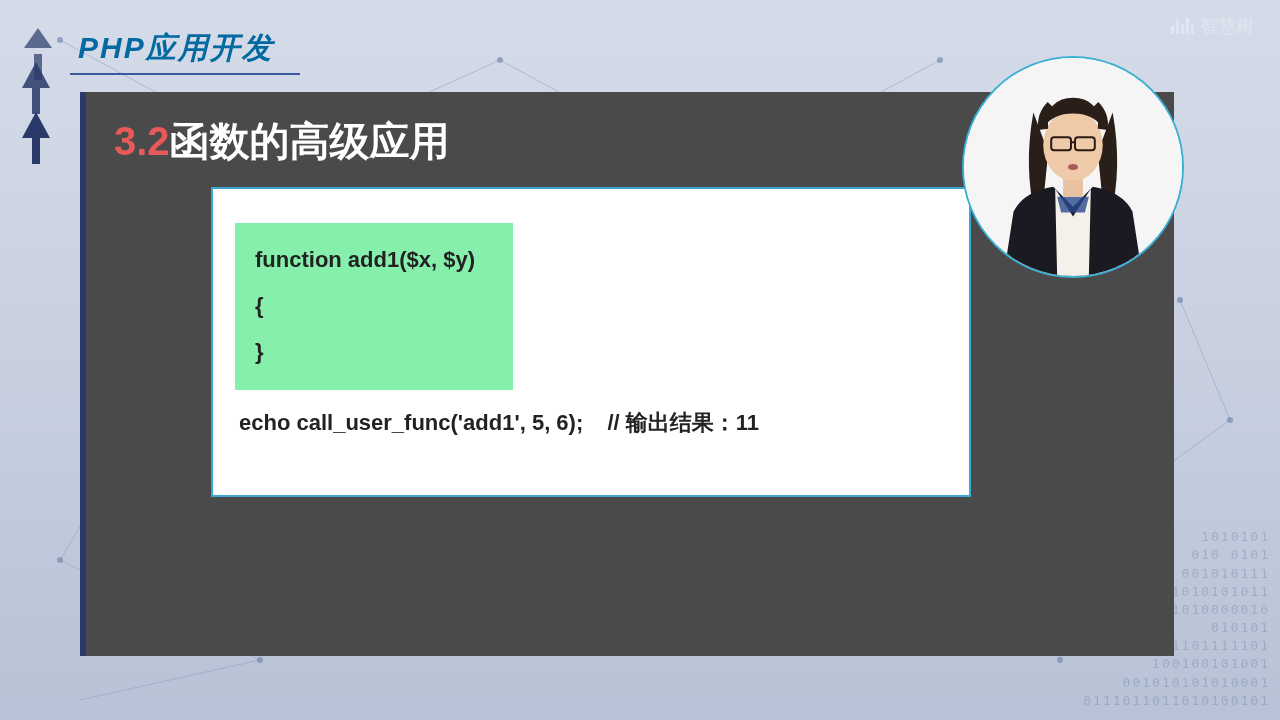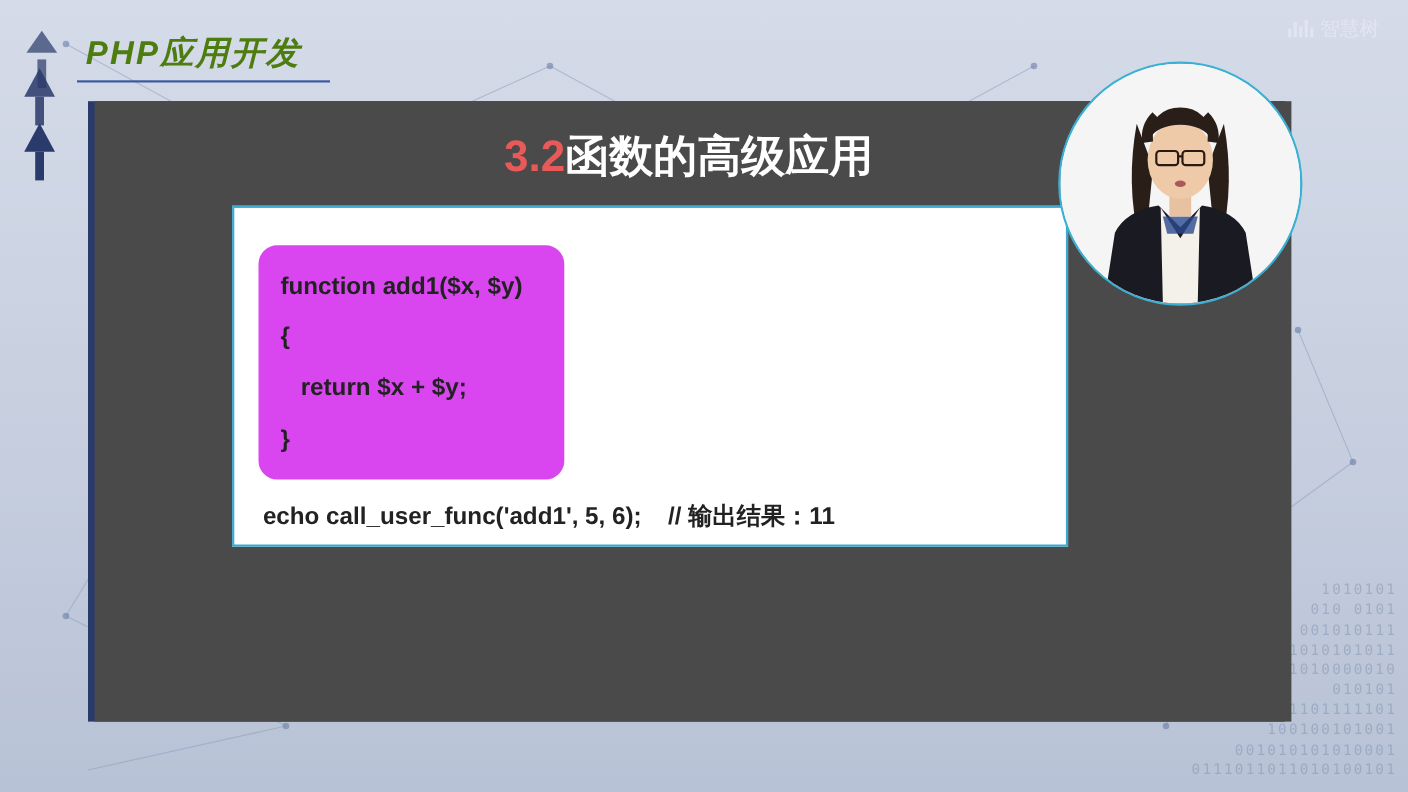--- a/index.html
+++ b/index.html
@@ -59,21 +59,21 @@
       background: #2a3a6a;
     }
 
     .header-title {
       position: absolute;
       left: 78px;
       top: 28px;
       font-size: 30px;
       font-weight: 700;
       font-style: italic;
-      color: #4d7c0f;
+      color: #0369a1;
       letter-spacing: 2px;
       z-index: 2;
     }
     .header-title::after {
       content: "";
       display: block;
       width: 230px;
       height: 2px;
       background: #3a5a9f;
       margin-top: 4px;
@@ -110,49 +110,47 @@
       background: #4a4a4a;
       box-shadow: -6px 0 0 #2a3a6a;
       z-index: 1;
     }
 
     .section-title {
       font-size: 40px;
       font-weight: 700;
       color: #ffffff;
       padding: 22px 36px 8px 28px;
-      text-align: center;
     }
     .section-title .hl { color: #e85a5a; }
 
     .subtitle {
       font-size: 30px;
       color: #ffffff;
       padding: 6px 36px 18px 28px;
       font-weight: 400;
     }
 
     .code-box {
       margin: 10px 0 0 125px;
       width: 760px;
       height: 310px;
       background: #ffffff;
       border: 2px solid #3aa8d0;
       padding: 34px 22px 22px 22px;
     }
 
     .code-highlight {
-      background: #d946ef;
+      background: #86efac;
       padding: 14px 20px 14px 20px;
       width: 278px;
       font-size: 22px;
       font-weight: 700;
       color: #222;
       line-height: 2.1;
-      border-radius: 17px;
     }
 
     .code-call {
       font-size: 22px;
       font-weight: 700;
       color: #222;
       padding: 18px 0 0 4px;
     }
     .code-call .comment { padding-left: 18px; }
 
@@ -235,21 +233,20 @@
 
 <div class="slide">
   <div class="section-title">
     <span class="hl">3.2</span><span>函数的高级应用</span>
   </div>
 
   <div class="code-box">
     <div class="code-highlight">
       <div>function add1($x, $y)</div>
       <div>{</div>
-      <div style="white-space:pre">   return $x + $y;</div>
       <div>}</div>
     </div>
     <div class="code-call">
       <span>echo call_user_func('add1', 5, 6);</span>
       <span class="comment">// 输出结果：11</span>
     </div>
   </div>
 </div>
 
 <div class="presenter">

